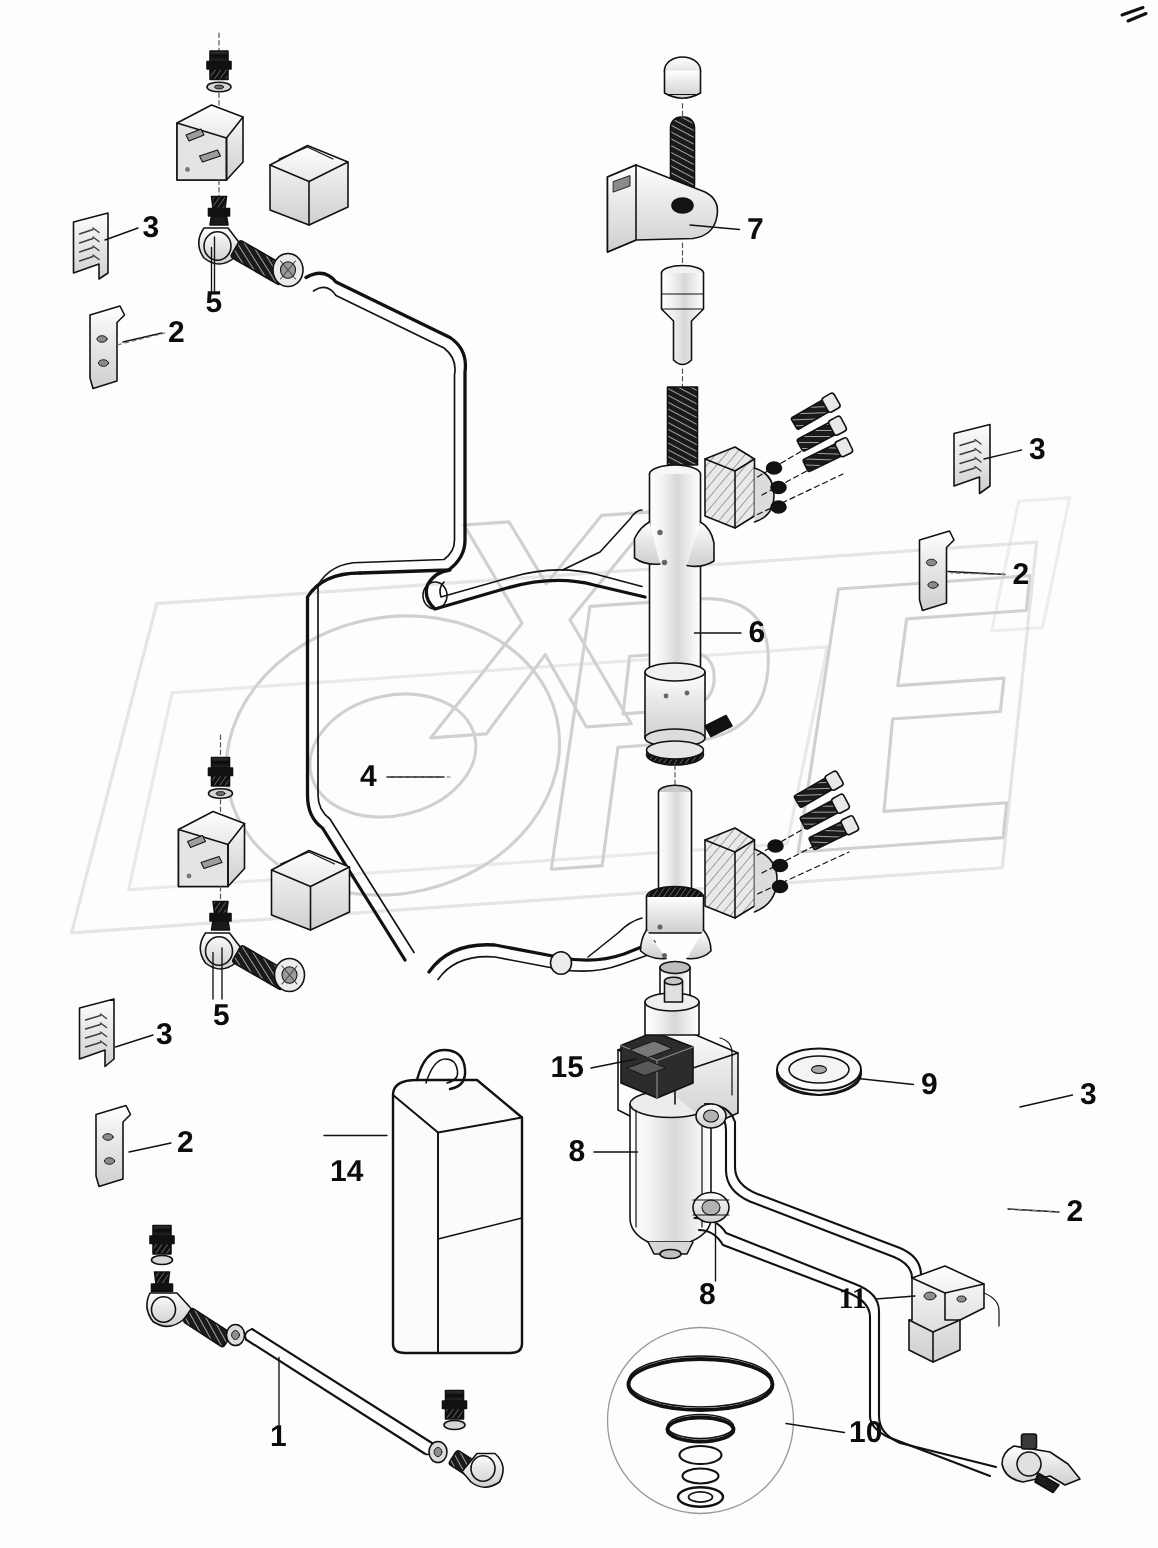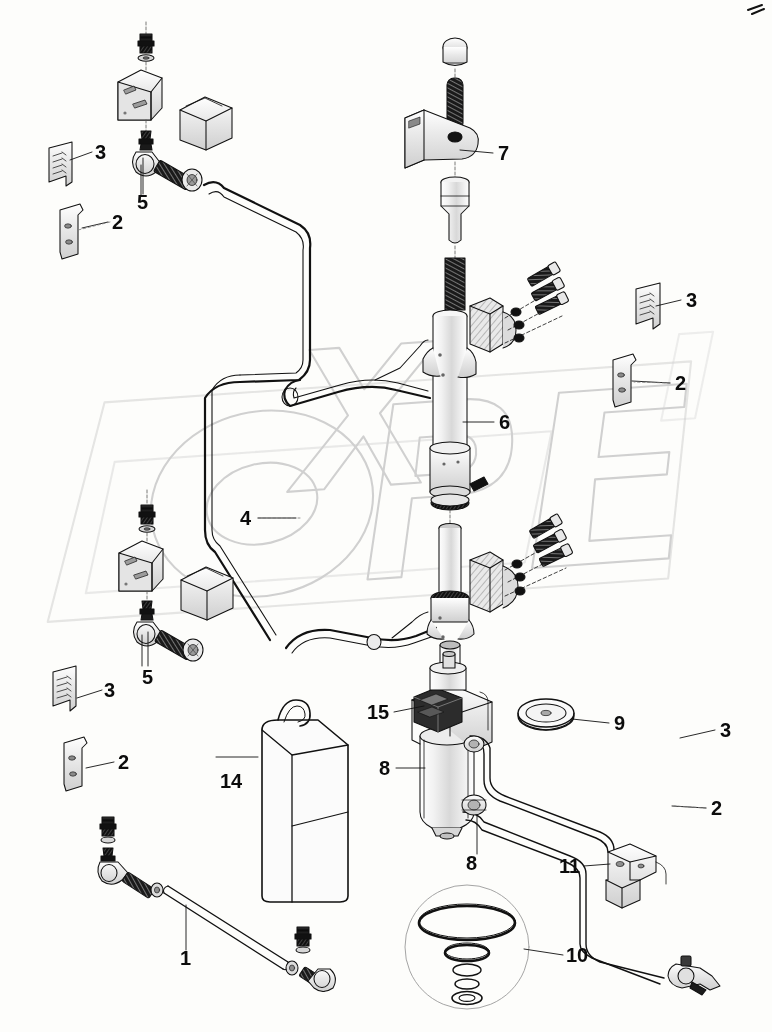--- a/index.html
+++ b/index.html
@@ -498,16 +498,16 @@
   <div class="lbl" style="left:142px;top:667px;">5</div>
   <div class="lbl" style="left:104px;top:680px;">3</div>
   <div class="lbl" style="left:118px;top:752px;">2</div>
   <div class="lbl" style="left:192px;top:771px;margin-left:28px;">14</div>
   <div class="lbl" style="left:367px;top:702px;">15</div>
   <div class="lbl" style="left:614px;top:713px;">9</div>
   <div class="lbl" style="left:720px;top:720px;">3</div>
   <div class="lbl" style="left:379px;top:758px;">8</div>
   <div class="lbl" style="left:711px;top:798px;">2</div>
   <div class="lbl" style="left:466px;top:853px;">8</div>
-  <div class="lbl" style="left:559px;top:856px;">11</div>
+  <div class="lbl" style="left:559px;top:856px;font-family:Liberation Serif, serif;">11</div>
   <div class="lbl" style="left:566px;top:945px;">10</div>
 
 </div>
 
 </body></html>

